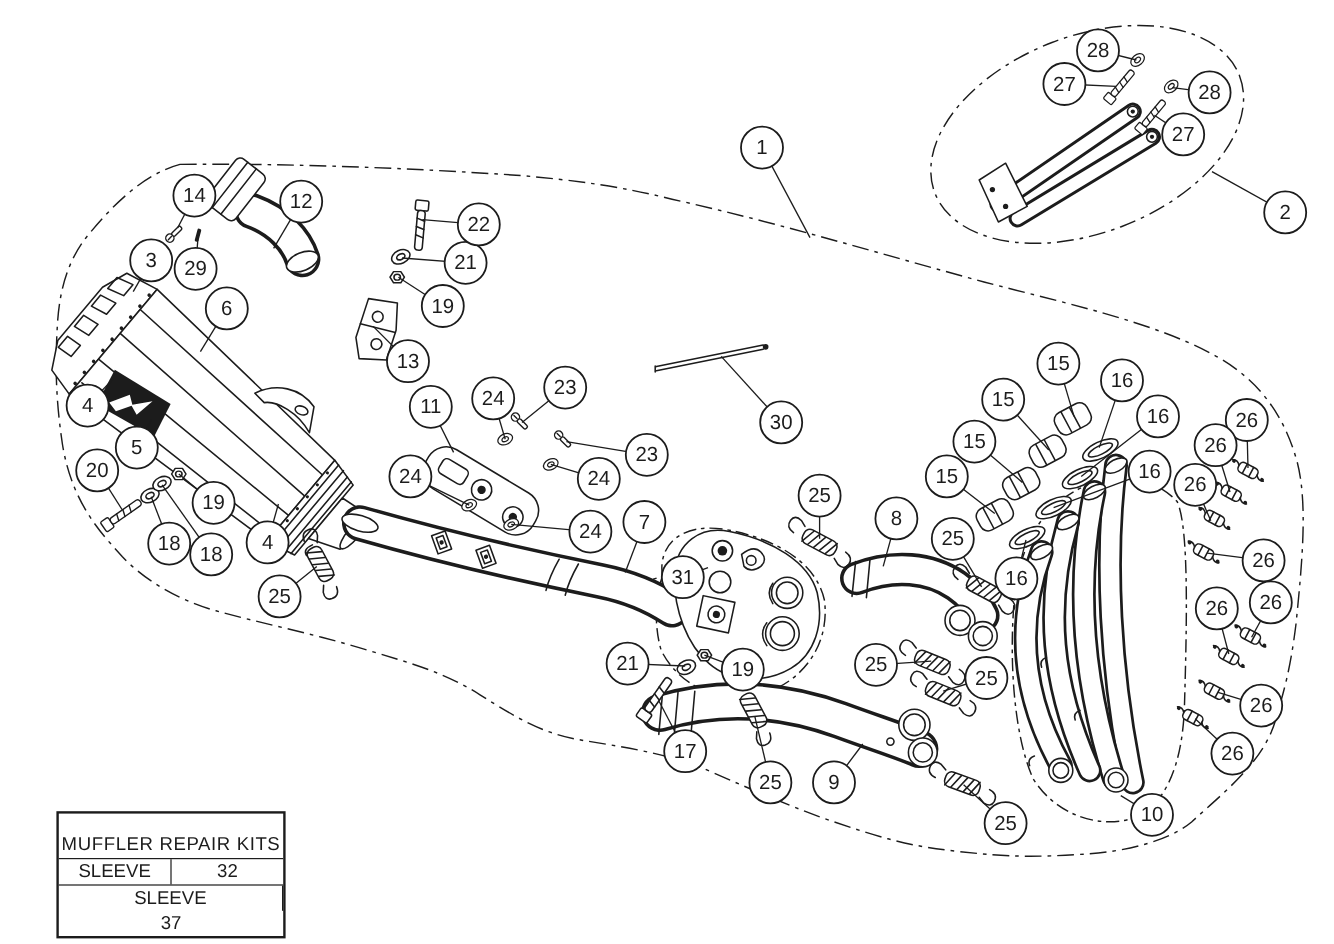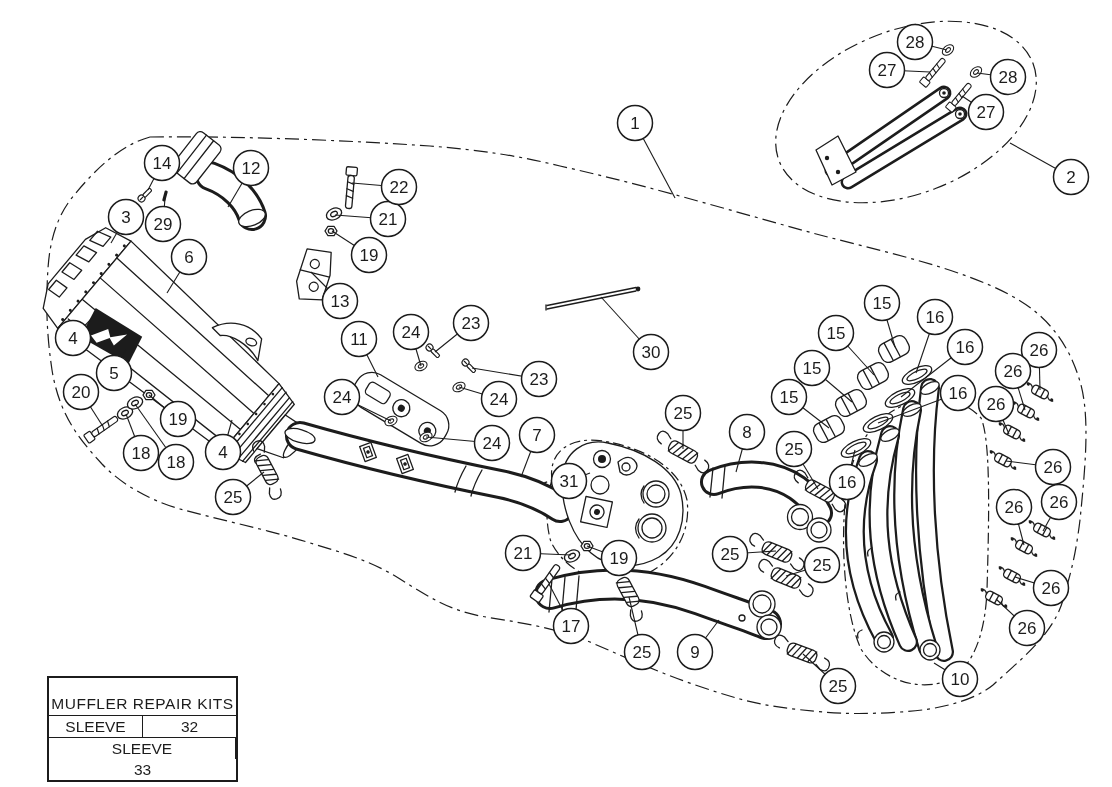--- a/index.html
+++ b/index.html
@@ -836,16 +836,16 @@
 </svg>
 
 <div class="kits-table">
   <div class="kits-title">MUFFLER REPAIR KITS</div>
   <div class="kits-row">
     <div class="kits-cell lbl">SLEEVE</div>
     <div class="kits-cell">32</div>
   </div>
   <div class="kits-row">
     <div class="kits-cell lbl">SLEEVE</div>
-    <div class="kits-cell">33</div>
+    <div class="kits-cell">37</div>
   </div>
 </div>
 </div>
 
 </body></html>

